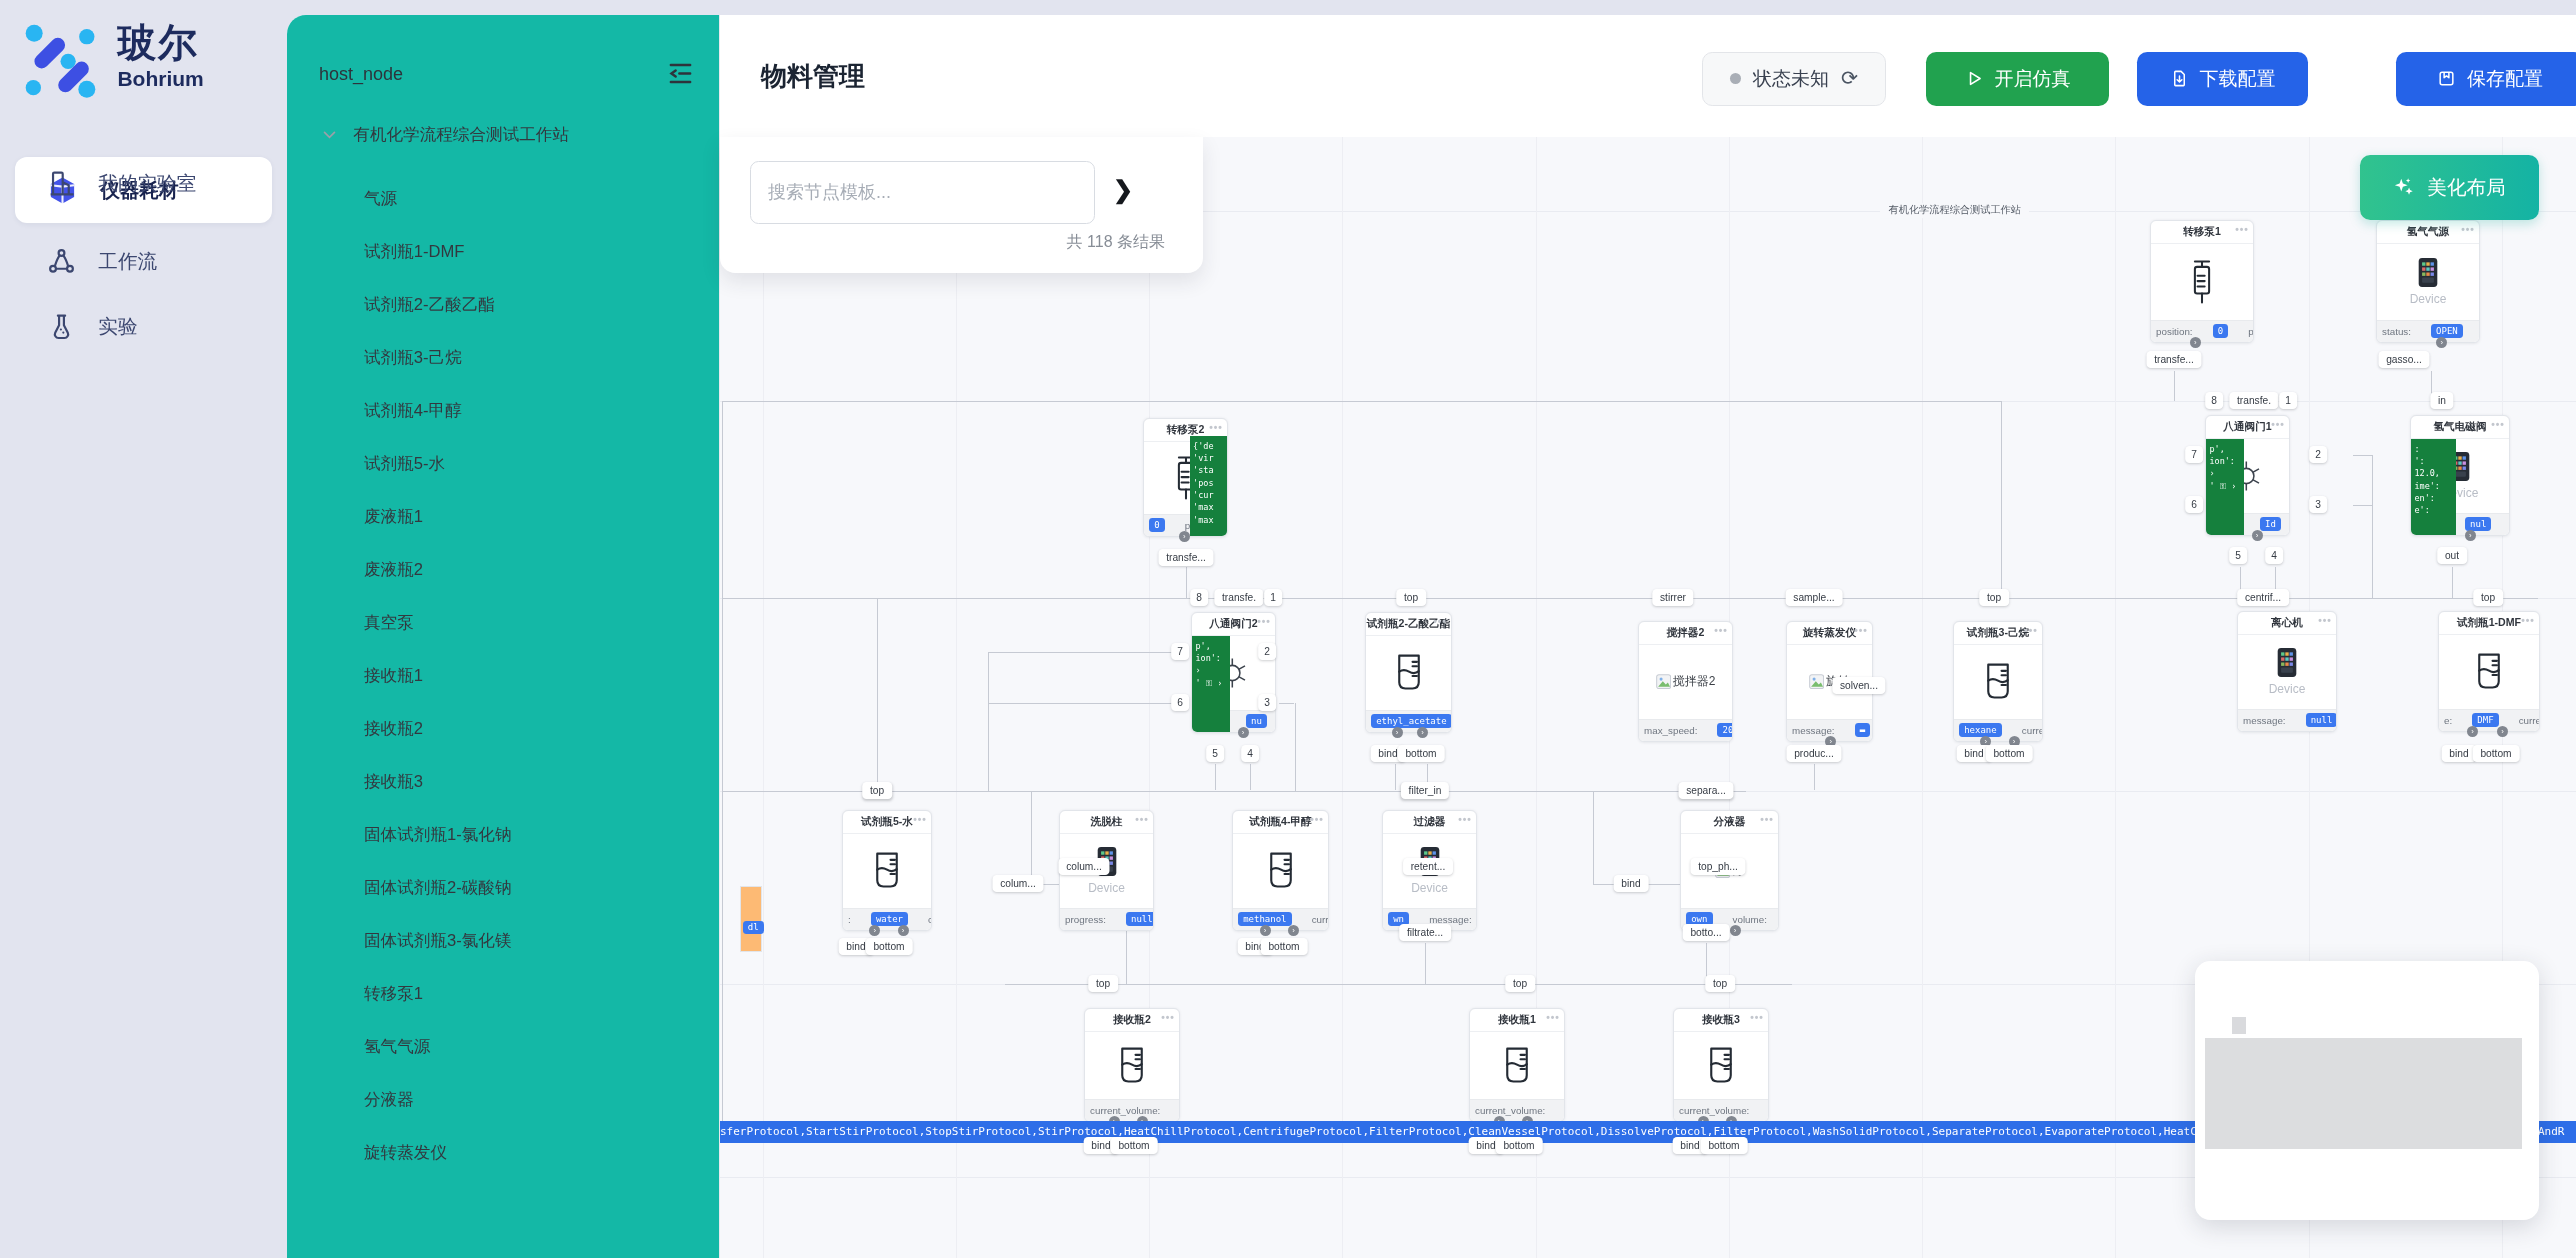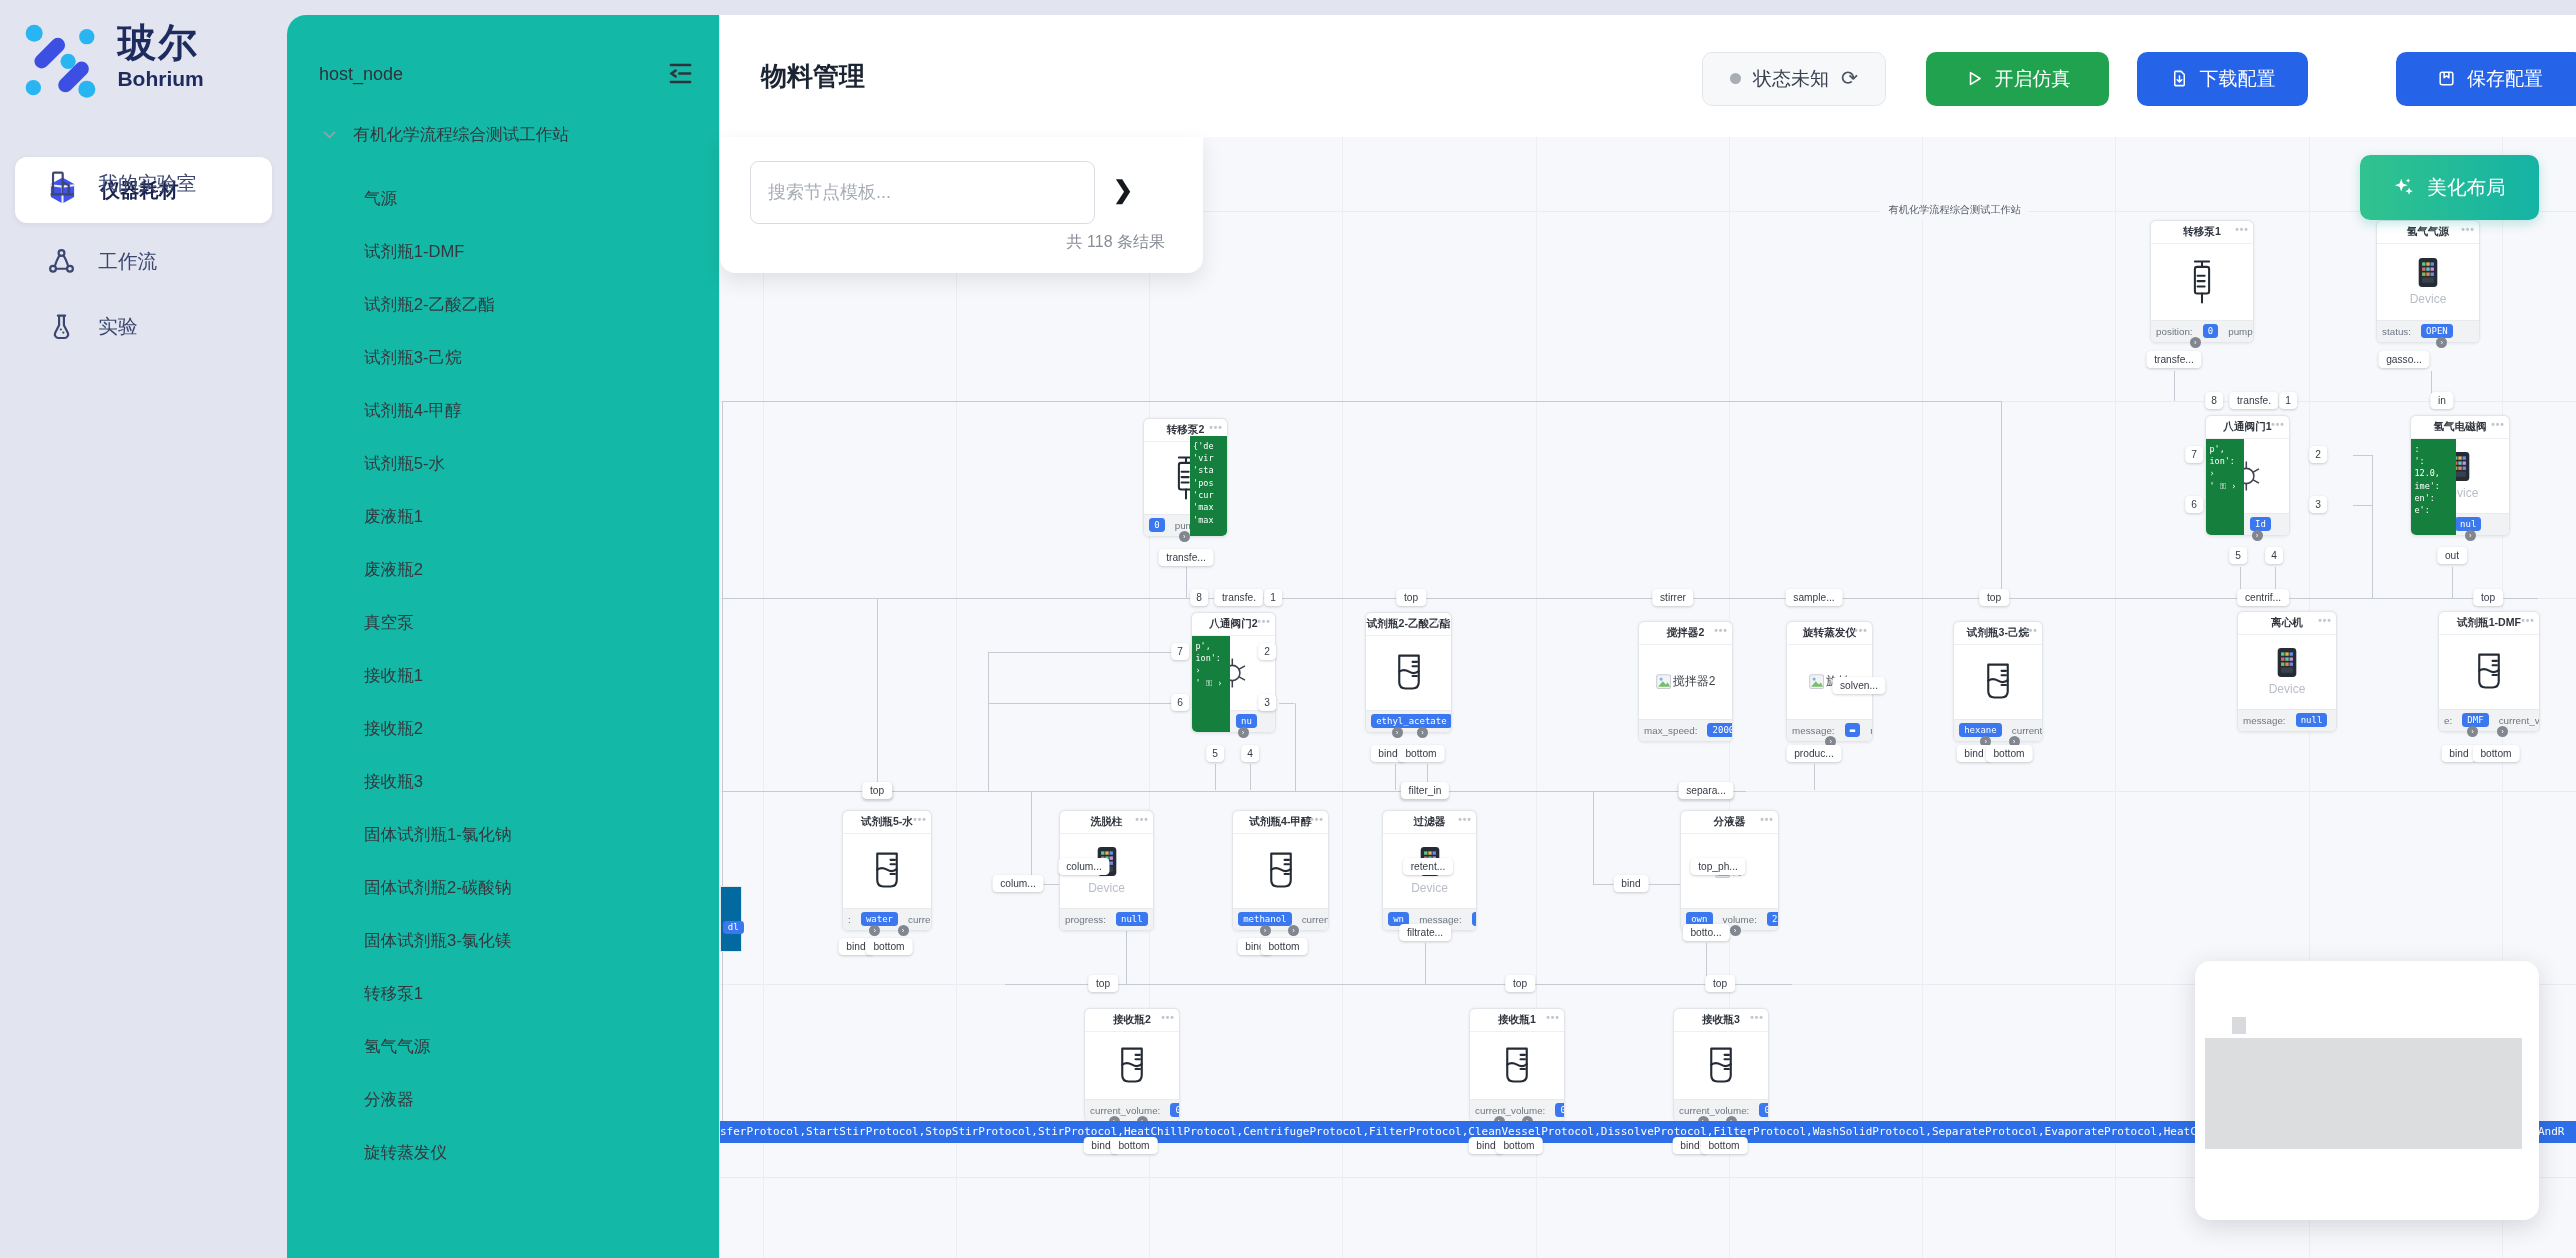--- a/index.html
+++ b/index.html
@@ -61,37 +61,37 @@
   .node { position:absolute; background:#fff; border:0.9px solid #e2e5ea; border-radius:6px;
     box-shadow:0 0.9px 2.6px rgba(30,35,45,.08); z-index:2; }
   .nh { position:relative; height:23px; border-bottom:0.9px solid #edeff2; display:flex; align-items:center;
     justify-content:center; font-size:10.6px; font-weight:bold; color:#30353d; white-space:nowrap; overflow:hidden; }
   .nd { position:absolute; right:4.3px; top:3.4px; color:#c2c6cd; font-size:10.2px; letter-spacing:0.9px; }
   .nb { position:absolute; left:0; right:0; top:23px; bottom:22px; display:flex; flex-direction:column;
     align-items:center; justify-content:center; gap:3.4px; overflow:hidden; }
   .nb .devlbl { color:#b8bdc6; font-size:12px; }
   .nb .imgrow { display:flex; align-items:center; gap:1.7px; font-size:12px; color:#3a3f46; }
   .nf { position:absolute; left:0; right:0; bottom:0; height:22px; background:#f1f2f4;
-    border-top:0.9px solid #e8eaed; border-radius:0 0 5.1px 5.1px; display:flex; align-items:center; gap:10px;
+    border-top:0.9px solid #e8eaed; border-radius:0 0 5.1px 5.1px; display:flex; align-items:center; gap:20px;
     padding:0 5.1px; font-size:9.8px; color:#6f7680; white-space:nowrap; overflow:hidden; }
   .chip { background:#3b78f0; color:#fff; font-family:"DejaVu Sans Mono", monospace; font-size:9px;
     padding:1.7px 5.1px; border-radius:3.4px; min-width:8.5px; text-align:center; flex:0 0 auto; }
   .knob { position:absolute; bottom:-6px; width:11px; height:11px; border-radius:50%; background:#81868f;
     color:#fff; font-size:7.7px; line-height:11px; text-align:center; z-index:3; }
   .ovl, .ovr { position:absolute; top:23px; bottom:0; background:#15803d; color:#fff; z-index:2;
     font-family:"DejaVu Sans Mono", monospace; font-size:8.5px; line-height:1.45; padding:4.3px 3.4px;
     white-space:pre-line; overflow:hidden; }
   .ovl { left:0; border-radius:0 0 0 5.1px; }
   .ovr { right:0; border-radius:0 0 5.1px 0; }
 
   .pill { position:absolute; transform:translate(-50%,-50%); background:#fff; border-radius:4.3px;
     box-shadow:0 0.9px 2.6px rgba(30,35,45,.22); font-size:10.2px; color:#363c45; padding:3.4px 7.7px;
     white-space:nowrap; z-index:4; }
   .pilln { padding:3.4px 6px; }
-  .frag { position:absolute; background:#0369a1; border:0.9px solid #e2e5ea; z-index:2; }
+  .frag { position:absolute; background:#fdba74; border:0.9px solid #e2e5ea; z-index:2;margin-left:20px; }
   .frag .chip { position:absolute; left:1.7px; top:34px; }
 
   
   .search-card { position:absolute; left:0; top:122px; width:483px; height:136px; background:#fff;
     border-radius:0 0 15.3px 15.3px; box-shadow:0 8.5px 20.4px rgba(35,42,60,.10); z-index:10; }
   .search-input { position:absolute; left:30px; top:24px; width:345px; height:63px; border:1.7px solid #d8dce2;
     border-radius:8.5px; font-size:18px; color:#333; padding:0 17px; outline:none;
     font-family:"Liberation Sans", sans-serif; }
   .search-input::placeholder { color:#a7adb6; }
   .search-chevron { position:absolute; left:393px; top:39px; font-size:24px; font-weight:bold; color:#15181d; }

